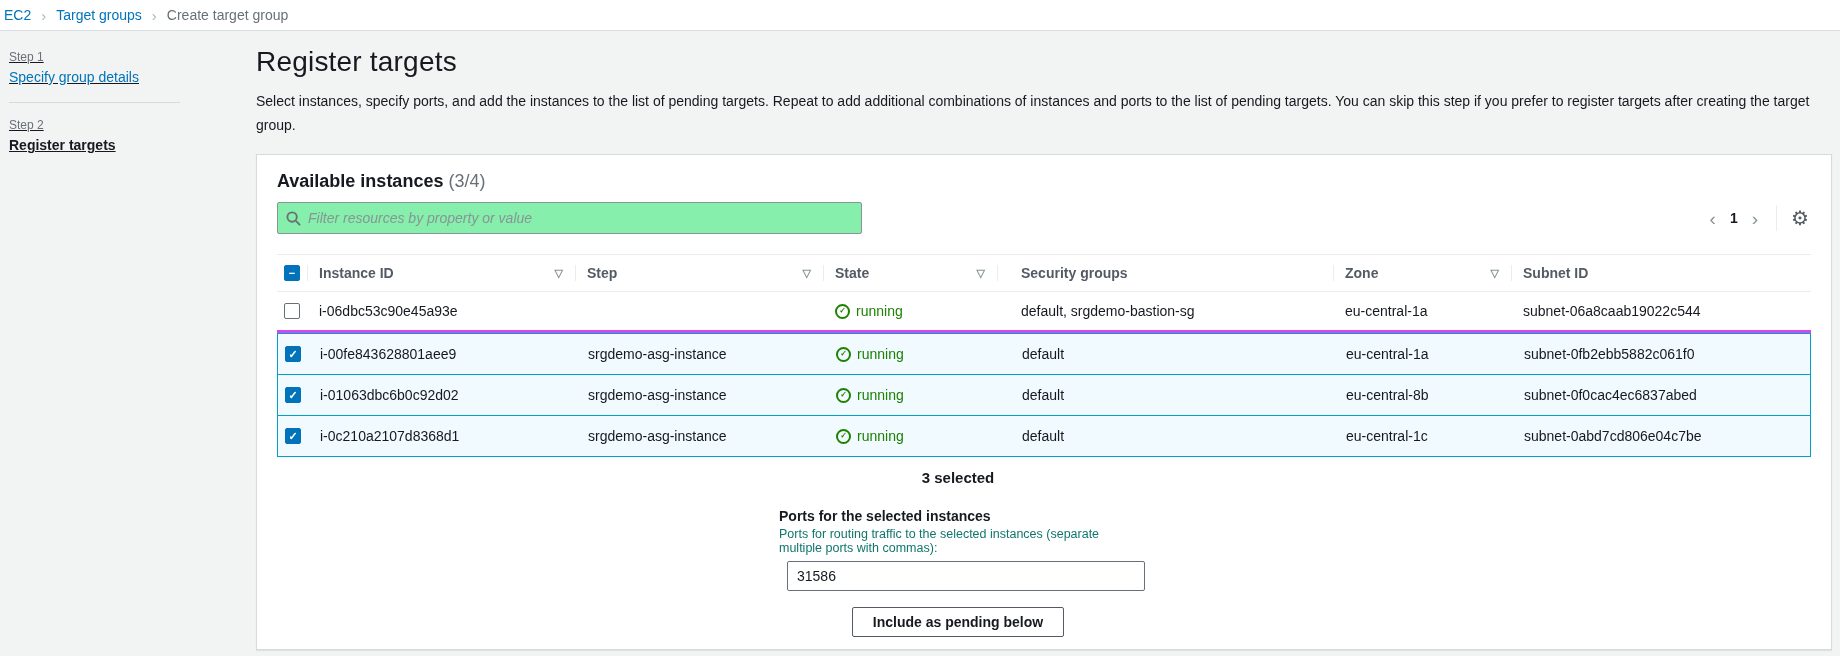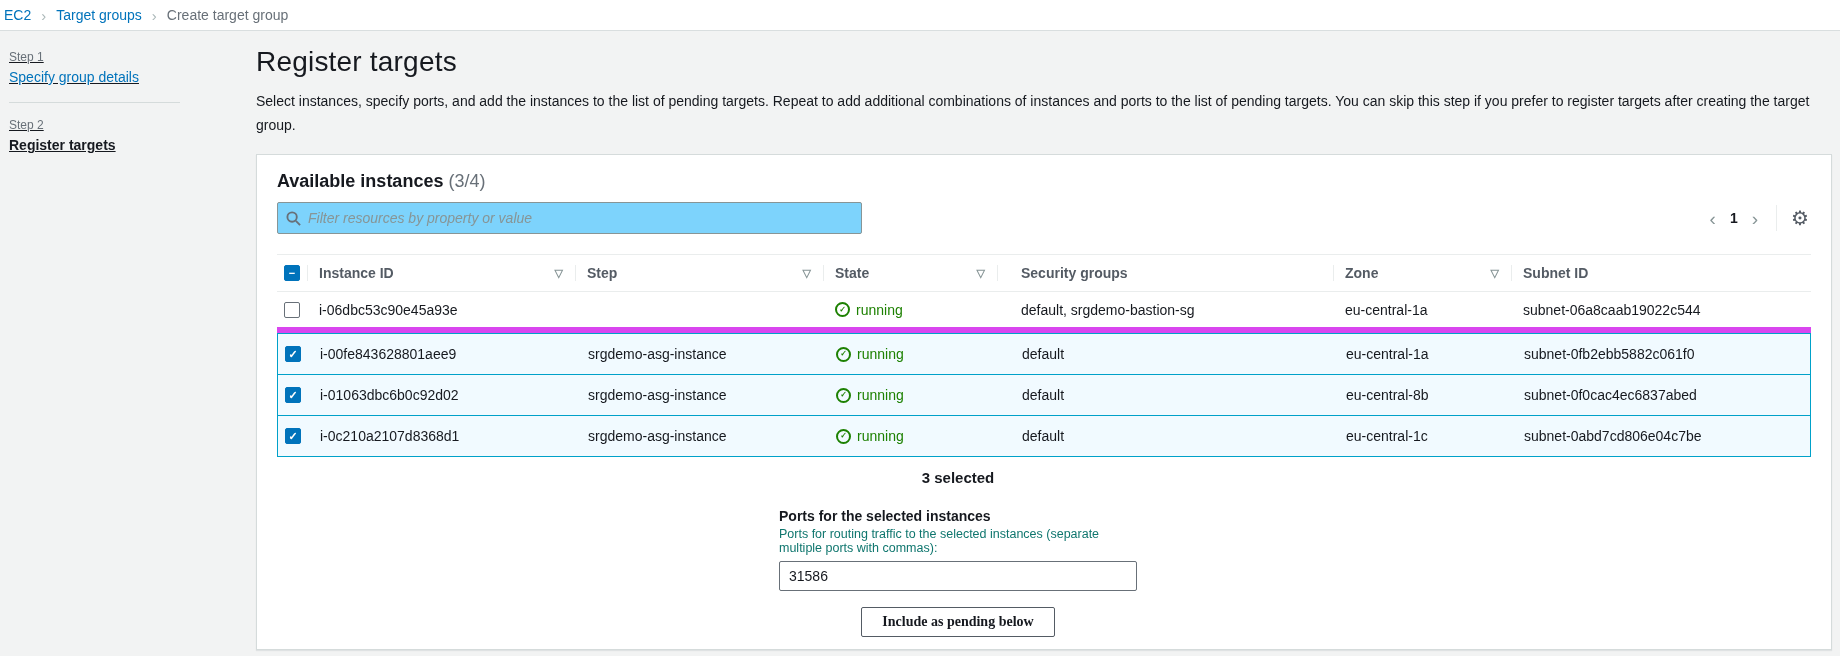--- a/index.html
+++ b/index.html
@@ -39,21 +39,21 @@
     padding: 16px 20px 12px 20px;
     box-shadow: 0 1px 1px 0 rgba(0,28,36,.08);
   }
   .panel-title-row { margin-bottom: 10px; }
   .panel-title { font-size: 18px; font-weight: bold; color: #16191f; display: inline; }
   .panel-count { font-size: 18px; font-weight: 400; color: #687078; }
 
   .filter-row { display: flex; align-items: center; margin-bottom: 20px; }
   .filter-box {
     width: 585px; height: 32px; border: 1px solid #879596; border-radius: 2px;
-    background: #7dd3fc; display: flex; align-items: center; padding: 0 8px;
+    background: #86efac; display: flex; align-items: center; padding: 0 8px;
   }
   .filter-box svg { flex: none; margin-right: 7px; }
   .filter-input {
     border: none; outline: none; flex: 1; font-size: 14px;
     font-family: "Liberation Sans", sans-serif; color: #16191f; background: transparent;
   }
   .filter-input::placeholder { color: #879596; font-style: italic; }
   .filter-spacer { flex: 1; }
   .pagination { display: flex; align-items: center; }
   .page-btn {
@@ -77,21 +77,21 @@
     padding: 0 12px; height: 100%; position: relative;
     color: #545b64; font-weight: bold; font-size: 14px; cursor: pointer;
   }
   .th:not(.c1)::before {
     content: ""; position: absolute; left: 0; top: 10px; bottom: 10px;
     width: 1px; background: #eaeded;
   }
   .sort-icon { color: #879596; font-size: 11px; margin-left: 8px; }
   .tr {
     display: flex; align-items: center; height: 42px;
-    background: #fff; border-bottom: 7px solid #d946ef; cursor: pointer;
+    background: #fff; border-bottom: 4px solid #d946ef; cursor: pointer;
   }
   .tr.selected {
     background: #f1faff; border: 1px solid #00a1c9; margin-top: -1px;
   }
   .td {
     padding: 0 12px; font-size: 14px; color: #16191f;
     white-space: nowrap; overflow: hidden; display: flex; align-items: center;
   }
   .c1 { width: 30px; flex: none; justify-content: center; padding: 0; }
   .c2 { width: 268px; flex: none; }
@@ -119,27 +119,27 @@
   .bottom-wrap { width: calc(100% - 172px); }
   .selected-summary {
     text-align: center; font-weight: bold; font-size: 15px;
     color: #16191f; margin: 12px 0 22px 0;
   }
   .ports-block { width: 358px; margin: 0 auto; }
   .ports-label { font-weight: bold; font-size: 14px; color: #16191f; }
   .ports-desc { font-size: 12.5px; color: #0f766e; margin: 3px 0 6px 0; }
   .ports-input {
     width: 100%; height: 30px; border: 1px solid #687078; border-radius: 2px;
-    padding: 0 9px; font-size: 14px; font-family: "Liberation Sans", sans-serif; color: #16191f;
+    padding: 0 9px; font-size: 14px; font-family: "Liberation Sans", sans-serif; color: #16191f; margin-left: 8px;
   }
   .include-btn {
     display: block; margin: 16px auto 0 auto; padding: 5px 20px; height: 30px;
     background: #fff; border: 1px solid #545b64; border-radius: 2px;
     font-weight: bold; font-size: 14px; color: #16191f; cursor: pointer;
-    font-family: Liberation Serif, serif;
+    font-family: Liberation Sans, sans-serif;
   }
 </style>
 </head>
 <body>
 
 <div class="breadcrumb-bar">
   <a class="crumb-link">EC2</a>
   <span class="crumb-sep">›</span>
   <a class="crumb-link">Target groups</a>
   <span class="crumb-sep">›</span>

